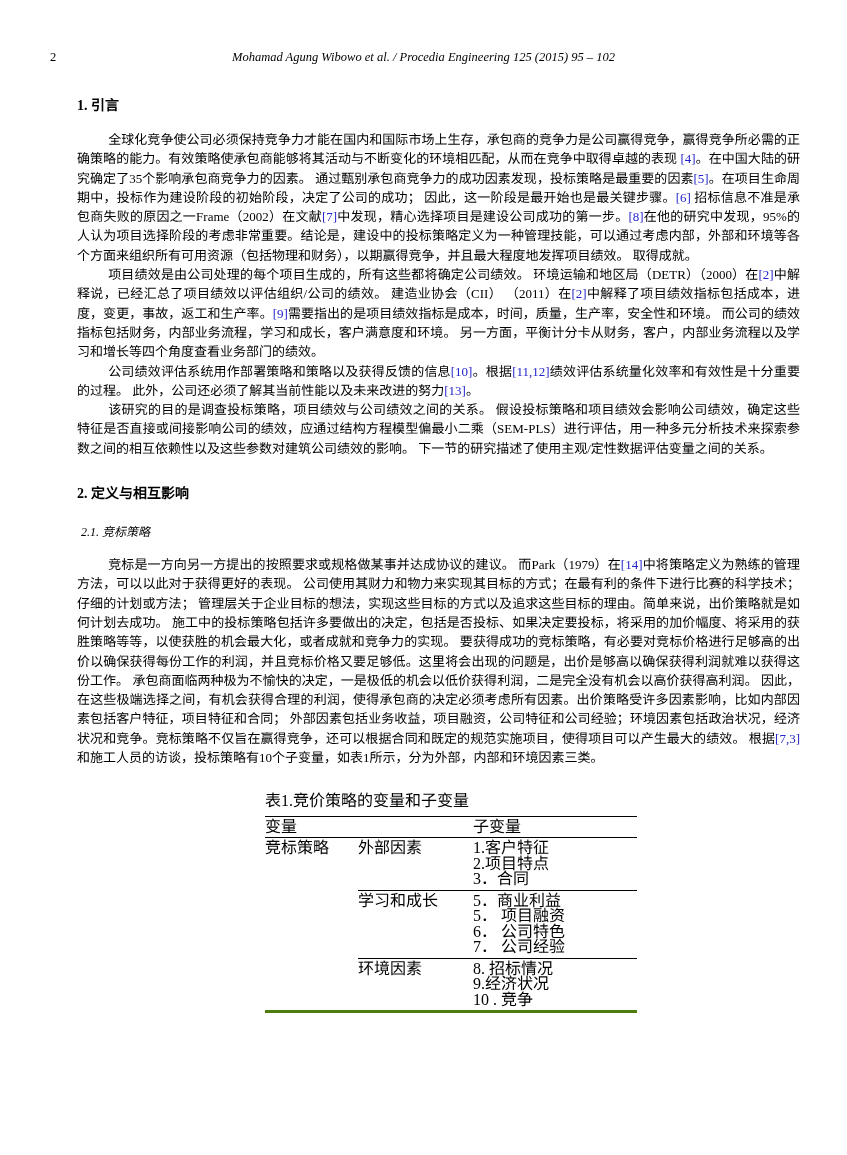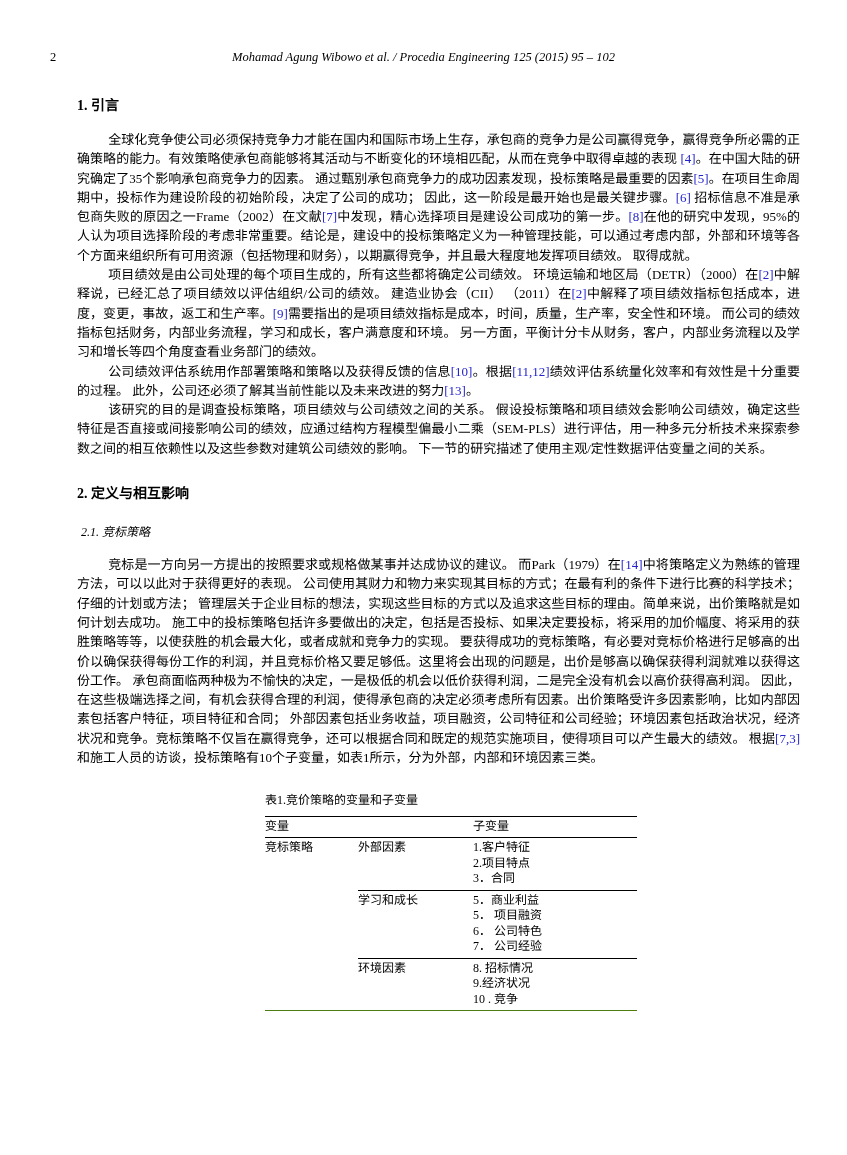--- a/index.html
+++ b/index.html
@@ -17,23 +17,23 @@
     font-size: 14px; font-weight: bold; font-style: normal;
     margin: 24px 0 16px 0;
   }
   .h1.first { margin-top: 8px; }
   .h2 { font-size: 12px; font-weight: normal; font-style: italic; margin: 20px 0 15px 4px; }
   .para {
     margin: 0; font-size: 13px; line-height: 19.3px;
     text-align: justify; text-indent: 2.4em;
   }
   .cite { color: var(--link-color, #2222cc); text-decoration: none; cursor: pointer; }
-  .table-wrap { margin: 26px 0 0 188px; width: 372px; font-size: 12px; line-height: 15.5px; }
+  .table-wrap { margin: 26px 0 0 188px; width: 372px; font-size: 16px; line-height: 15.5px; }
   .table-caption { margin: 0 0 7px 0; }
-  table.ptable { border-collapse: collapse; width: 100%; border-top: 1px solid #000; border-bottom: 1px solid #4d7c0f; }
+  table.ptable { border-collapse: collapse; width: 100%; border-top: 1px solid #000; border-bottom: 3px solid #4d7c0f; }
   table.ptable th, table.ptable td { padding: 2px 2px 3px 0; text-align: left; vertical-align: top; font-weight: normal; }
   table.ptable thead th { border-bottom: 1px solid #000; }
   .col-var { width: 93px; }
   .col-cat { width: 115px; }
   tr.group-sep td.col-cat, tr.group-sep td.col-items { border-bottom: 1px solid #000; }
 </style>
 </head>
 <body>
 
 <div class="page">

